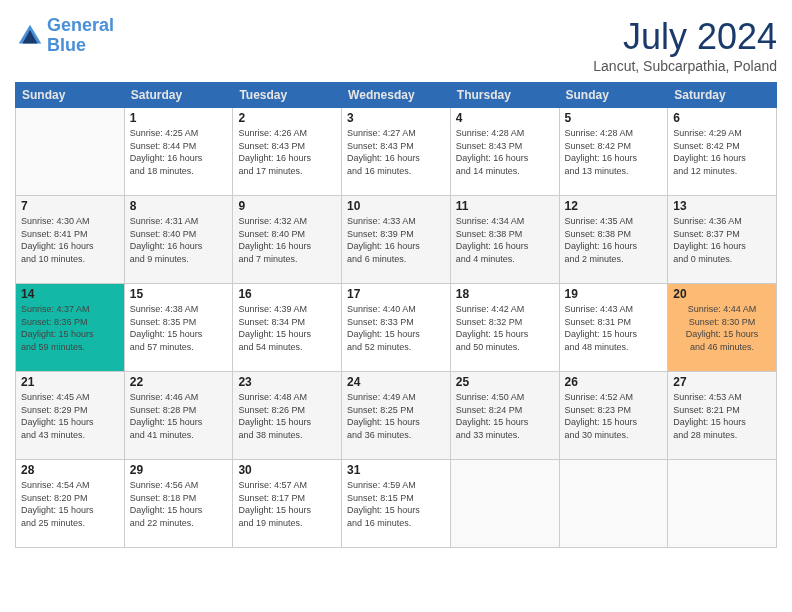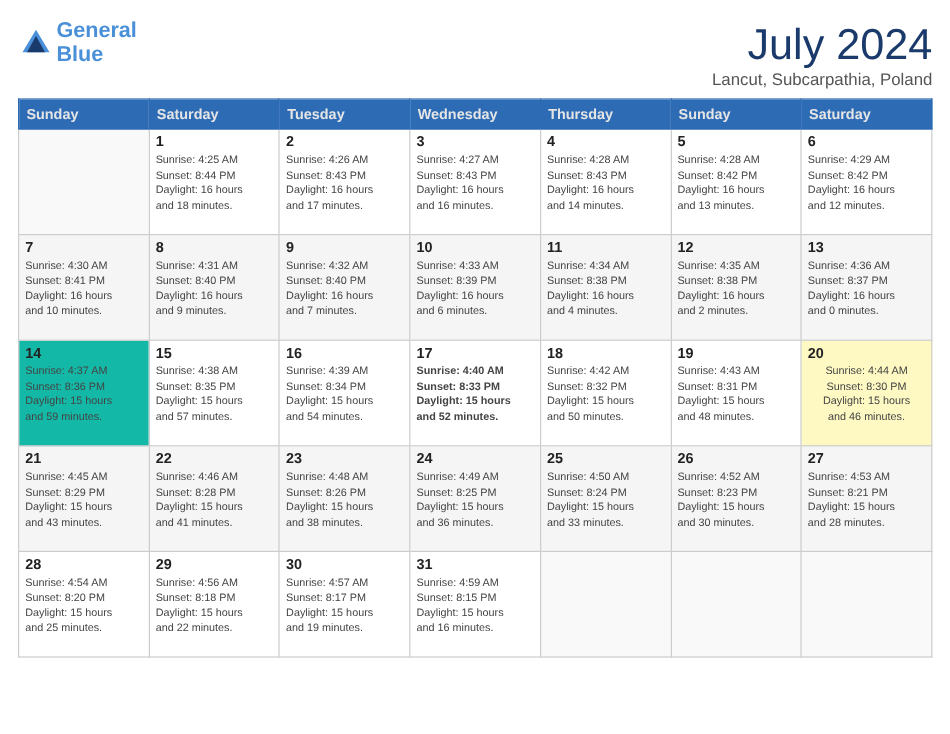--- a/index.html
+++ b/index.html
@@ -237,40 +237,40 @@
           </td>
           <td style="background: rgb(255, 255, 255);">
             <span class="day-num">16</span>
             <div class="day-info" style="white-space: pre-line;">Sunrise: 4:39 AM
 Sunset: 8:34 PM
 Daylight: 15 hours
 and 54 minutes.</div>
           </td>
           <td style="background: rgb(255, 255, 255);">
             <span class="day-num">17</span>
-            <div class="day-info" style="white-space: pre-line; font-weight: bold;">Sunrise: 4:40 AM
+            <div class="day-info" style="white-space: pre-line;">Sunrise: 4:40 AM
 Sunset: 8:33 PM
 Daylight: 15 hours
 and 52 minutes.</div>
           </td>
           <td style="background: rgb(255, 255, 255);">
             <span class="day-num">18</span>
             <div class="day-info" style="white-space: pre-line;">Sunrise: 4:42 AM
 Sunset: 8:32 PM
 Daylight: 15 hours
 and 50 minutes.</div>
           </td>
           <td style="background: rgb(255, 255, 255);">
             <span class="day-num">19</span>
             <div class="day-info" style="white-space: pre-line;">Sunrise: 4:43 AM
 Sunset: 8:31 PM
 Daylight: 15 hours
 and 48 minutes.</div>
           </td>
-          <td style="background: #fef9c3;">
+          <td style="background: #fdba74;">
             <span class="day-num">20</span>
             <div class="day-info" style="white-space: pre-line; text-align: center;">Sunrise: 4:44 AM
 Sunset: 8:30 PM
 Daylight: 15 hours
 and 46 minutes.</div>
           </td>
         </tr>
         <tr>
           <td style="background: rgb(245, 245, 245);">
             <span class="day-num">21</span>

